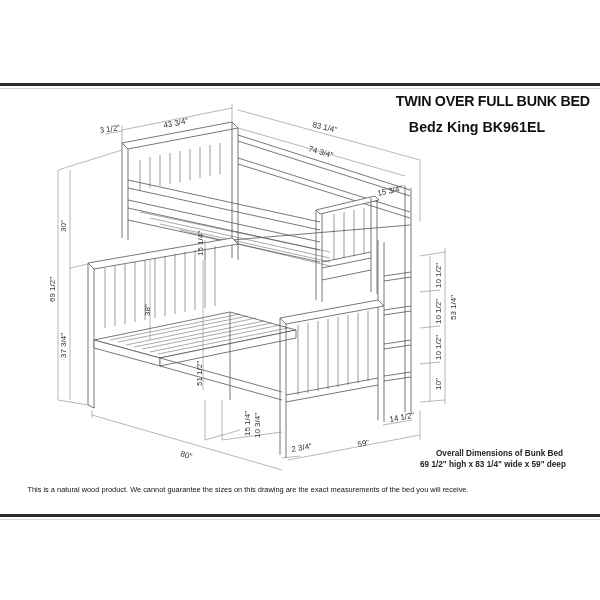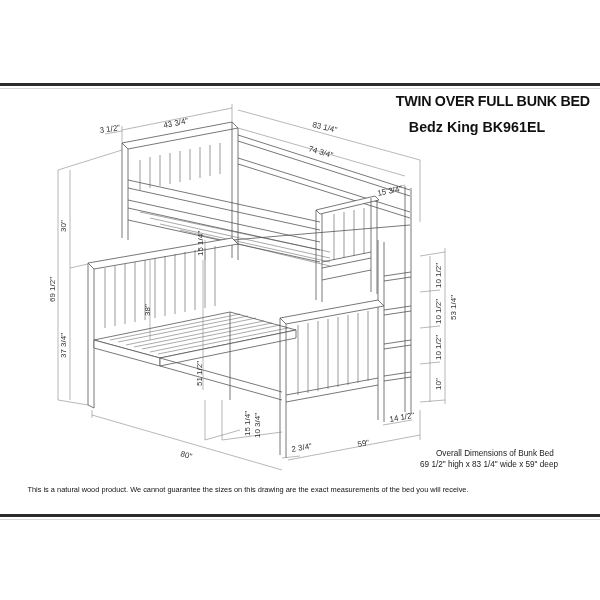--- a/index.html
+++ b/index.html
@@ -3,21 +3,21 @@
   <meta charset="utf-8">
   <style>
     html, body { margin: 0; padding: 0; background: #ffffff; }
     body { width: 600px; height: 600px; position: relative; overflow: hidden; font-family: "Liberation Sans", sans-serif; }
     .rule { position: absolute; left: 0; width: 600px; height: 3px; background: #2b2b2b; }
     .rule.top { top: 83px; }
     .rule.bottom { top: 514px; }
     .rule-thin { position: absolute; left: 0; width: 600px; height: 1px; background: #d8d8d8; }
     .title { position: absolute; right: 10px; top: 92px; font-weight: bold; font-size: 15.5px; color: #111; letter-spacing: -0.3px; transform: scaleX(0.92); transform-origin: right; white-space: nowrap; }
     .subtitle { position: absolute; right: 55px; top: 118px; font-weight: bold; font-size: 15.5px; color: #111; transform: scaleX(0.92); transform-origin: right; white-space: nowrap; }
-    .overall { position: absolute; left: 420px; top: 448px; font-weight: normal; font-size: 8.2px; color: #222; line-height: 11px; white-space: nowrap; }
+    .overall { position: absolute; left: 420px; top: 448px; font-weight: bold; font-size: 8.2px; color: #222; line-height: 11px; white-space: nowrap; }
     .overall .l1 { padding-left: 16px; }
     .disclaimer { position: absolute; left: 0; width: 496px; top: 485px; text-align: center; font-size: 7.4px; color: #111; line-height: 10px; white-space: nowrap; }
     svg.drawing { position: absolute; left: 0; top: 0; }
     .dim { font-family: "Liberation Sans", sans-serif; font-size: 8px; fill: #333; }
   </style>
 </head>
 <body>
 
 <div class="rule top"></div>
 <div class="rule-thin" style="top:88px"></div>

